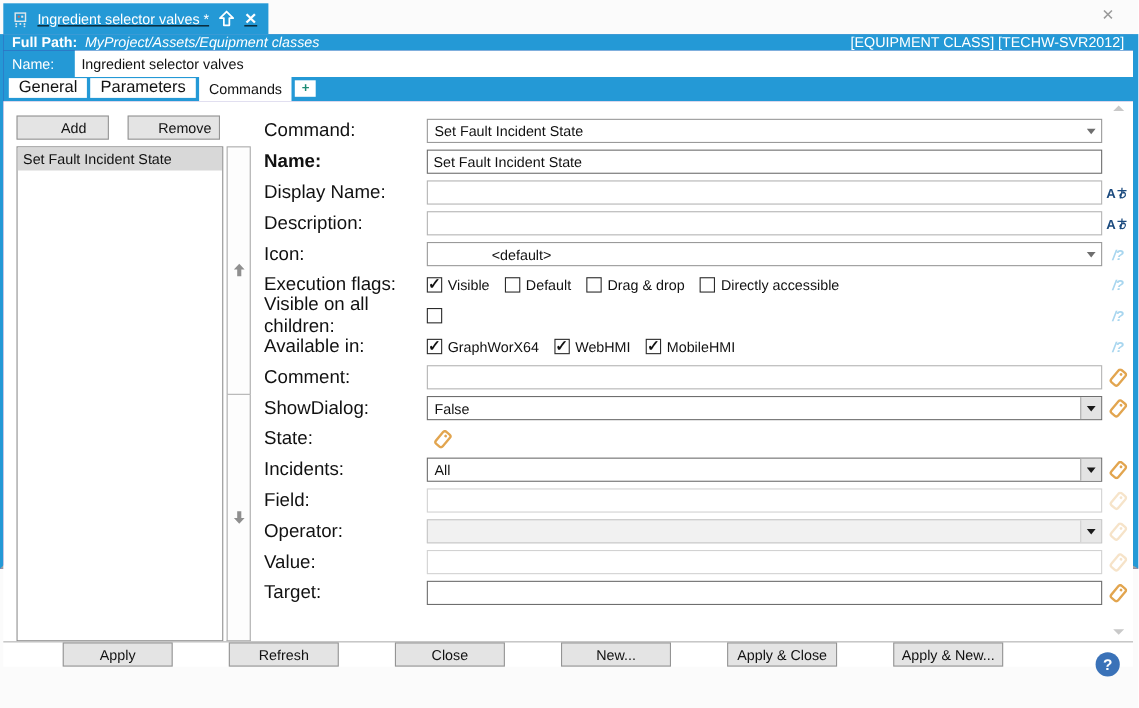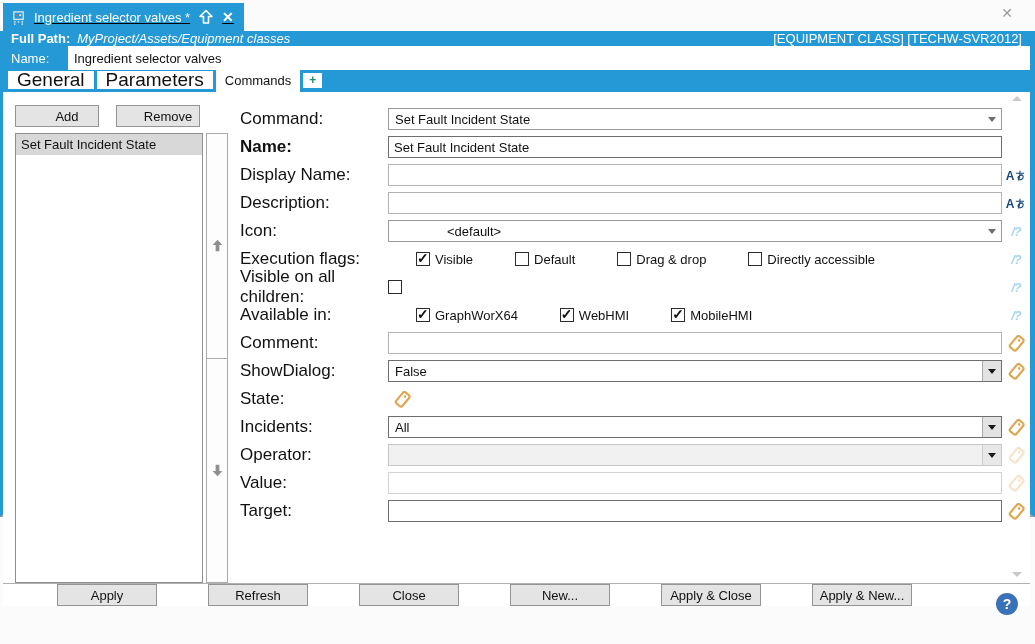--- a/index.html
+++ b/index.html
@@ -20,21 +20,21 @@
   .path-bar { height:26px; background:#2499d6; color:#fff; display:flex; align-items:center; padding:0 8px; font-size:13px; }
   .path-bar .lbl { font-weight:bold; }
   .path-bar .val { font-style:italic; margin-left:7px; }
   .path-bar .badge { margin-left:auto; font-size:13px; }
 
   .name-bar { height:28px; background:#2499d6; display:flex; align-items:center; padding-left:8px; }
   .name-bar .lbl { color:#fff; font-size:13px; width:57px; }
   .name-bar input { flex:1; height:24px; border:none; outline:none; font-size:13px; padding:0 6px; background:#fff; color:#111; font-family:"Liberation Sans",sans-serif; }
 
   .tab-strip { height:22px; background:#2499d6; display:flex; align-items:flex-end; padding-left:5px; gap:3px; }
-  .tab { background:#fff; color:#111; font-size:19px; padding:0 9px; height:18px; line-height:18px; margin-bottom:3px; cursor:default; }
+  .tab { background:#fff; color:#111; font-size:15px; padding:0 9px; height:18px; line-height:18px; margin-bottom:3px; cursor:default; }
   .tab.active { height:22px; line-height:21px; margin-bottom:0; font-size:13px; }
   .tab.plus { height:15px; line-height:14px; margin-bottom:4px; padding:0 6px; color:#1c8c74; font-weight:bold; font-size:12px; }
 
   
   .content { flex:1; background:#fff; display:flex; position:relative; }
 
   .left-col { width:200px; padding:13px 0 0 12px; display:flex; flex-direction:column; }
   .lr-buttons { display:flex; gap:17px; }
   .btn { background:#e4e4e4; border:1px solid #949494; font-size:13px; height:22px; display:flex; align-items:center; justify-content:center; cursor:default; font-family:"Liberation Sans",sans-serif; color:#111; }
   .lr-buttons .btn { width:84px;padding-left:20px; }
@@ -61,21 +61,21 @@
   .combo .cbtn { width:19px; height:100%; background:#e3e3e3; border-left:1px solid #ababab; display:flex; align-items:center; justify-content:center; }
   .combo .cbtn::after { content:""; border:4px solid transparent; border-top:5px solid #1a1a1a; margin-top:5px; }
   .combo.flat { border-color:#9a9a9a; }
   .combo.flat .cbtn { background:transparent; border-left:none; }
   .combo.flat .cbtn::after { border-top-color:#6e6e6e; border-width:4px; border-top-width:5px; }
   .combo.disabled { background:#f1f1f1; border-color:#c6c6c6; color:#777; }
   .combo.disabled .cbtn { background:#e8e8e8; border-left-color:#cfcfcf; }
   .combo .pad-icon { padding-left:58px; }
 
   .cbgroup { display:flex; align-items:center; gap:14px; }
-  .cbwrap { display:flex; align-items:center; gap:5px; font-size:13px; color:#111; cursor:default;margin-left:28px; }
+  .cbwrap { display:flex; align-items:center; gap:5px; font-size:13px; color:#111; cursor:default; }
   .cb { width:14px; height:14px; border:1px solid #2b2b2b; background:#fff; position:relative; flex:none; }
   .cb.checked::after { content:"✓"; position:absolute; left:0px; top:-3px; font-size:14px; font-weight:bold; color:#111; }
 
   .aicon { font-size:12px; font-weight:bold; color:#1b4a7e; display:flex; align-items:flex-end; line-height:1; }
   .alias { font-size:13px; font-weight:bold; font-style:italic; color:#a8d6ef; letter-spacing:-1px; }
   .tagico { display:block; }
   .tagico.faded { opacity:0.3; }
 
   .scroll-hint-up, .scroll-hint-dn { position:absolute; right:8px; width:0; height:0; border-left:5px solid transparent; border-right:5px solid transparent; }
   .scroll-hint-up { top:4px; border-bottom:5px solid #c9c9c9; }
@@ -335,20 +335,34 @@
           <span class="ricon">
               <svg class="tagico" width="17" height="17" viewBox="0 0 16 16">
                 <g transform="rotate(40 8 8)">
                   <rect x="4.2" y="1" width="7.6" height="13.5" rx="2" fill="none" stroke="#e2a54f" stroke-width="2"></rect>
                   <circle cx="8" cy="4.2" r="1.2" fill="#e2a54f"></circle>
                 </g>
               </svg>
             </span>
         </div>
 
+        <div class="frow">
+          <span class="flabel">Field:</span>
+          <div class="fctrl">
+              <input class="tbox disabled" type="text" disabled="" style="">
+            </div>
+          <span class="ricon">
+              <svg class="tagico faded" width="17" height="17" viewBox="0 0 16 16">
+                <g transform="rotate(40 8 8)">
+                  <rect x="4.2" y="1" width="7.6" height="13.5" rx="2" fill="none" stroke="#e2a54f" stroke-width="2"></rect>
+                  <circle cx="8" cy="4.2" r="1.2" fill="#e2a54f"></circle>
+                </g>
+              </svg>
+            </span>
+        </div>
 
         <div class="frow">
           <span class="flabel">Operator:</span>
           <div class="fctrl">
               <div class="combo disabled">
             <span class="cval"></span>
             <span class="cbtn"></span>
           </div>
             </div>
           <span class="ricon">

